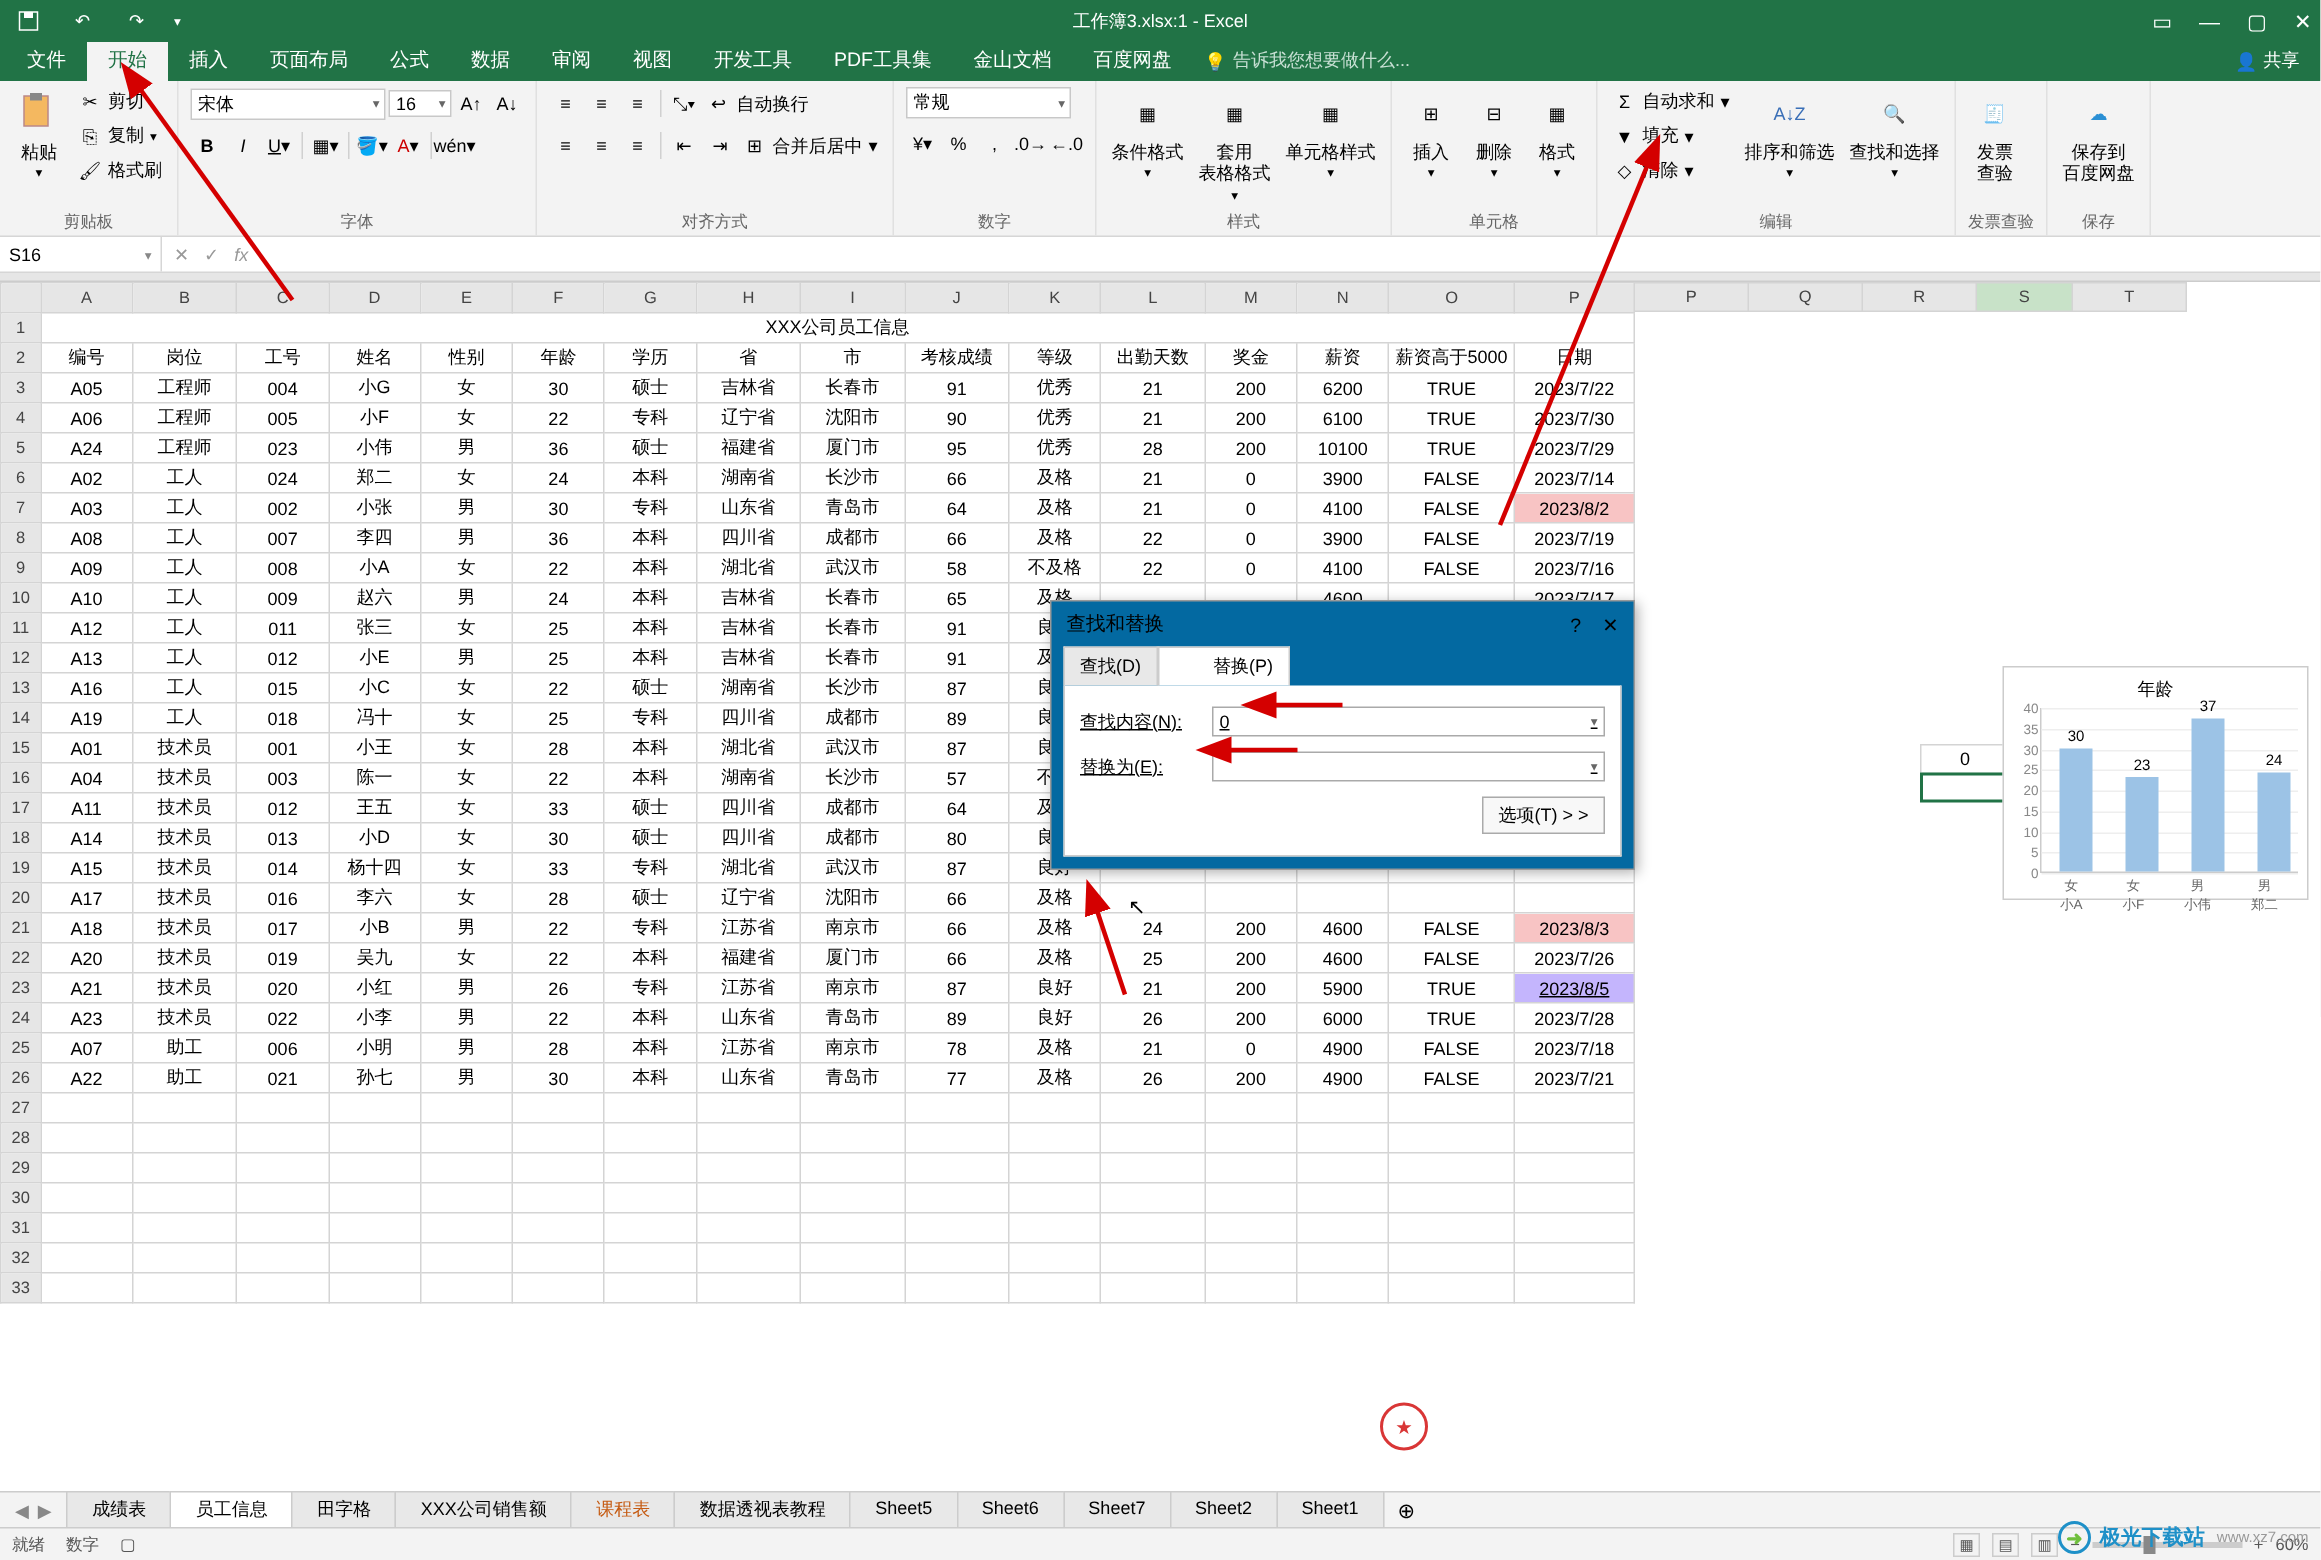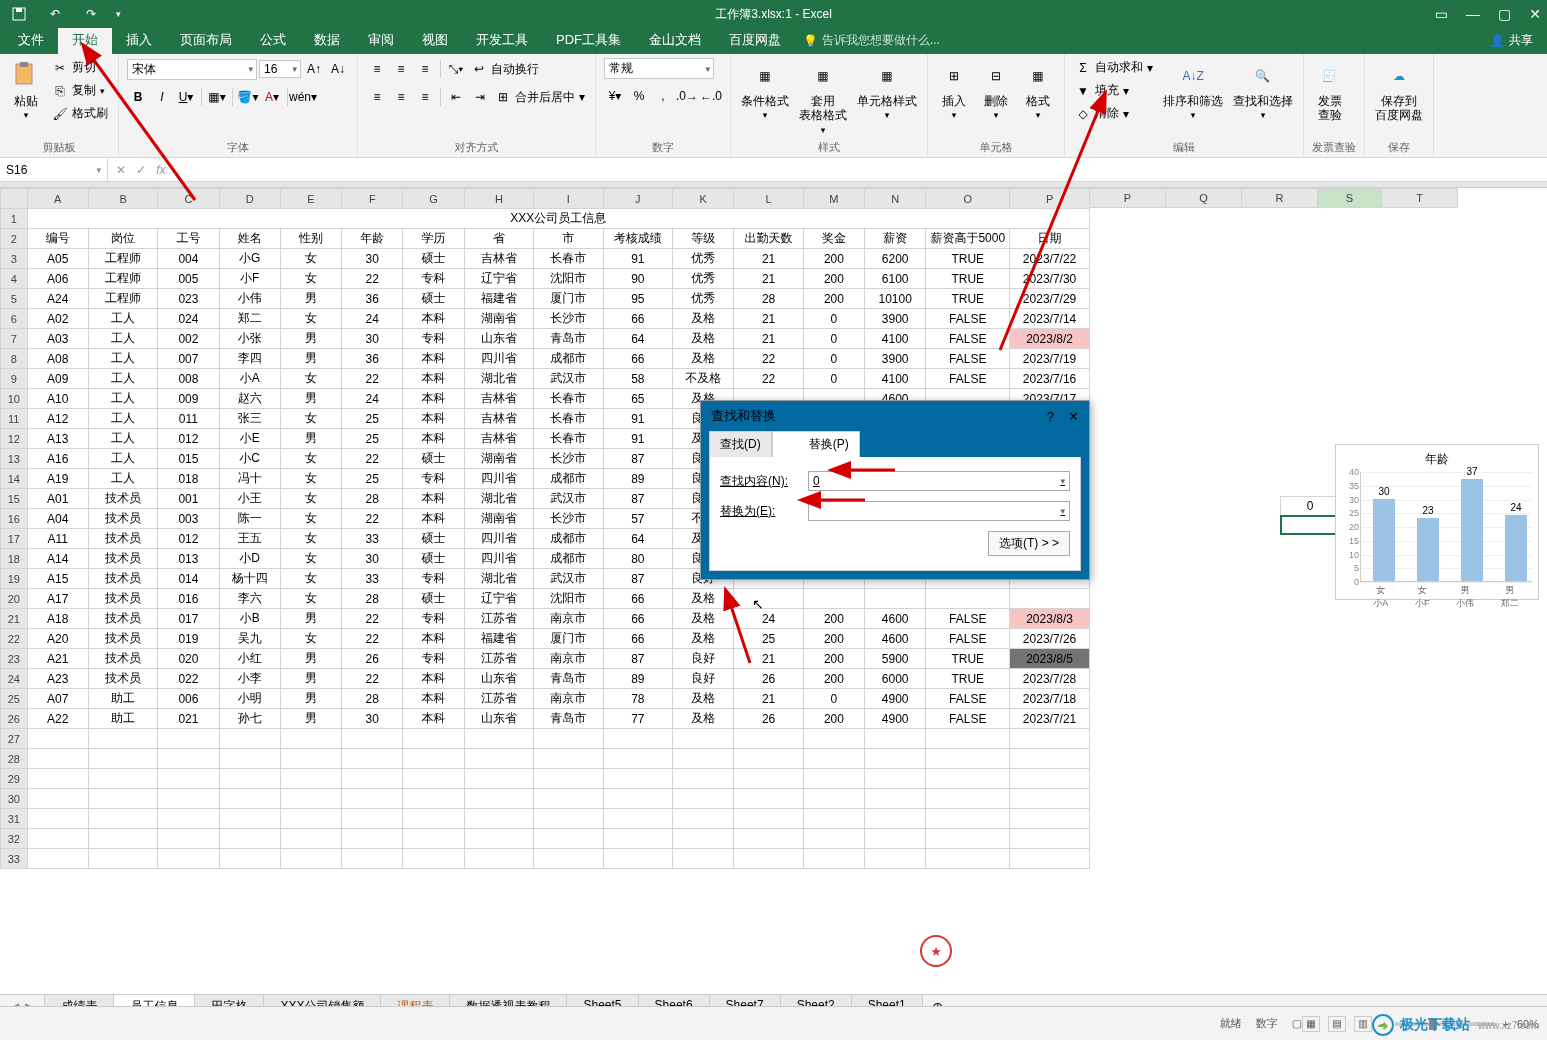--- a/index.html
+++ b/index.html
@@ -48,21 +48,21 @@
 
 .grid-wrap { position: relative; height: 812px; overflow: hidden; background:#fff;}
 .spacer-ruler{height:6px; background:#e6e6e6; border-bottom:1px solid #ccc;}
 table.sheet { border-collapse: collapse; width: 1090px; font-size: 12px; background:#fff;}
 table.sheet th, table.sheet td { border: 1px solid #d4d4d4; height: 20px; text-align: center; font-weight: normal; padding: 0 2px; overflow: hidden; white-space: nowrap; }
 table.sheet thead th { background: #e6e6e6; color: #444; font-size: 11px; height:20px;}
 table.sheet .rowhdr { background: #e6e6e6; width: 26px; font-size: 11px; color:#444;}
 table.sheet tr.title-row td { font-weight: normal; }
 table.sheet tr.hdr-row td { }
 .cell-hl-pink { background: #f8c4c4; }
-.cell-hl-pink2 { background: #737373; }
+.cell-hl-pink2 { background: #c4b5fd; text-decoration: underline; }
 .stamp { position: absolute; left: 920px; top: 753px; width: 32px; height: 32px; border: 2px solid #d93636; border-radius: 50%; color: #d93636; font-size: 13px; display: flex; align-items: center; justify-content: center; }
 
 
 .col-hdrs-right{position:absolute; left:1090px; top:6px; height:20px; display:flex;}
 .col-hdr-r{border:1px solid #d4d4d4; border-left:none; background:#e6e6e6; font-size:11px; color:#444; display:flex; align-items:center; justify-content:center;}
 .sel-cell-frame{position:absolute; border:2px solid #217346; background:#fff;}
 .sel-cell-val{position:absolute; font-size:12px; display:flex; align-items:center; justify-content:center;}
 
 
 .mini-chart{position:absolute; right:8px; top:262px; width:204px; height:156px; background:#fff; border:1px solid #ccc; padding:6px; font-size:10px;}
@@ -99,21 +99,21 @@
 
 
 .sheet-tabs { position: absolute; bottom: 22px; left: 0; right: 0; height: 24px; background: #f3f3f3; display: flex; align-items: center; border-top: 1px solid #ccc; font-size: 12px; }
 .sheet-tabs .nav { padding: 0 10px; color: #888; display:flex; gap:6px;}
 .sheet-tabs .tab { padding: 3px 16px; border: 1px solid #ccc; border-bottom: none; background: #e8e8e8; cursor: pointer; margin-right:-1px;}
 .sheet-tabs .tab.active { background: #fff; border-bottom: 2px solid #217346; }
 .sheet-tabs .tab.colored{color:#c55a11;}
 .sheet-tabs .add{padding:0 10px; font-size:14px; cursor:pointer;}
 
 
-.statusbar { position: absolute; bottom: 0; left: 0; right: 0; height: 34px; background: #f3f3f3; border-top: 1px solid #ccc; display: flex; align-items: center; font-size: 11px; padding: 0 8px; color:#555; justify-content:flex-end;}
+.statusbar { position: absolute; bottom: 0; left: 0; right: 0; height: 22px; background: #f3f3f3; border-top: 1px solid #ccc; display: flex; align-items: center; font-size: 11px; padding: 0 8px; color:#555; justify-content:space-between;}
 .statusbar .left{display:flex; gap:14px; align-items:center;}
 .statusbar .right{display:flex; gap:8px; align-items:center;}
 .statusbar .view-btn{width:18px; height:16px; border:1px solid #ccc; display:flex; align-items:center; justify-content:center; cursor:pointer; font-size:10px;}
 .statusbar .zoom-slider{width:100px; height:4px; background:#ccc; position:relative;}
 .statusbar .zoom-slider .thumb{position:absolute; left:34px; top:-4px; width:8px; height:12px; background:#888;}
 
 
 .task-icons{position:absolute; right:140px; bottom:26px; display:flex; gap:10px; align-items:center;}
 .task-icons span{width:18px; height:18px; display:flex; align-items:center; justify-content:center; font-size:13px;}
 

